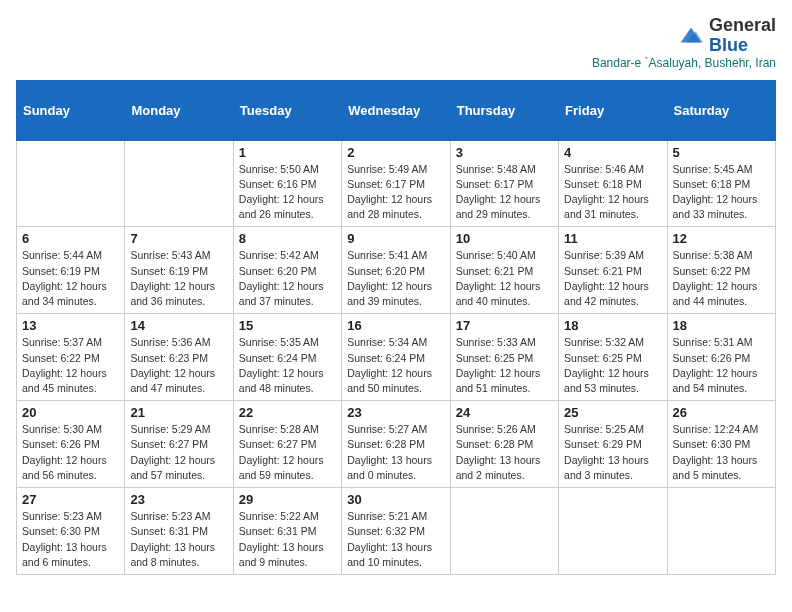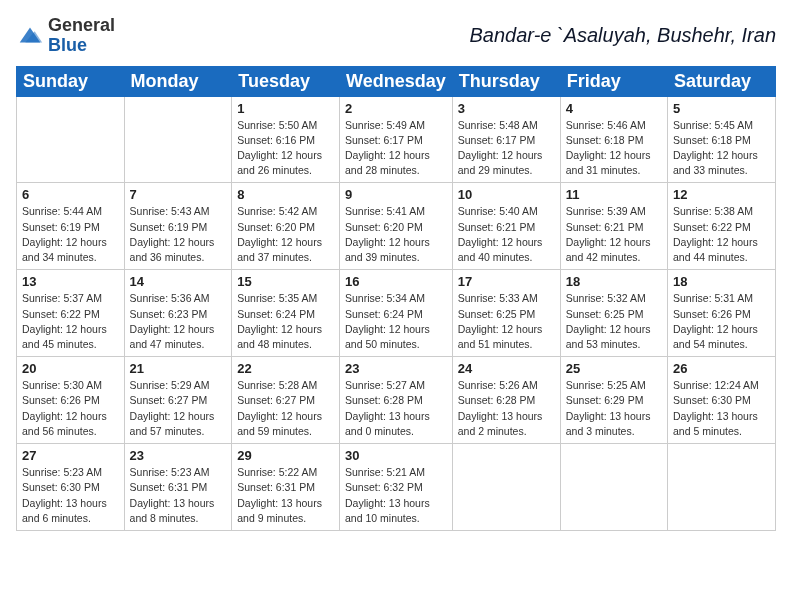--- a/index.html
+++ b/index.html
@@ -6,22 +6,23 @@
     body {
       font-family: Arial, sans-serif;
       background: #fff;
       width: 792px;
       min-height: 612px;
       padding: 16px;
     }
     .header-area {
       display: flex;
       justify-content: space-between;
-      align-items: center;
+      align-items: flex-end;
       margin-bottom: 10px;
+      flex-direction: column;
     }
     .logo {
       display: flex;
       align-items: center;
       gap: 4px;
     }
     .logo-text-general {
       font-size: 18px;
       font-weight: bold;
       color: #333;
@@ -39,35 +40,34 @@
     }
     .title-area {
       text-align: right;
     }
     .main-title {
       font-size: 32px;
       font-weight: bold;
       color: #333;
     }
     .subtitle {
-      font-size: 20px;
-      color: #0f172a;
-      font-style: italic;
+      font-size: 12px;
+      color: #0f766e;
     }
     .calendar {
       width: 100%;
       border-collapse: collapse;
       border: 1px solid #ccc;
     }
     .calendar thead tr th {
       background-color: #1a6bbf;
       color: #fff;
       text-align: left;
-      padding: 4px 6px;
-      font-size: 18px;
+      padding: 22px 6px;
+      font-size: 13px;
       font-weight: bold;
       border: 1px solid #1a6bbf;
     }
     .calendar tbody tr td {
       width: calc(100% / 7);
       vertical-align: top;
       border: 1px solid #ccc;
       padding: 4px 5px;
       font-size: 11px;
       color: #333;

